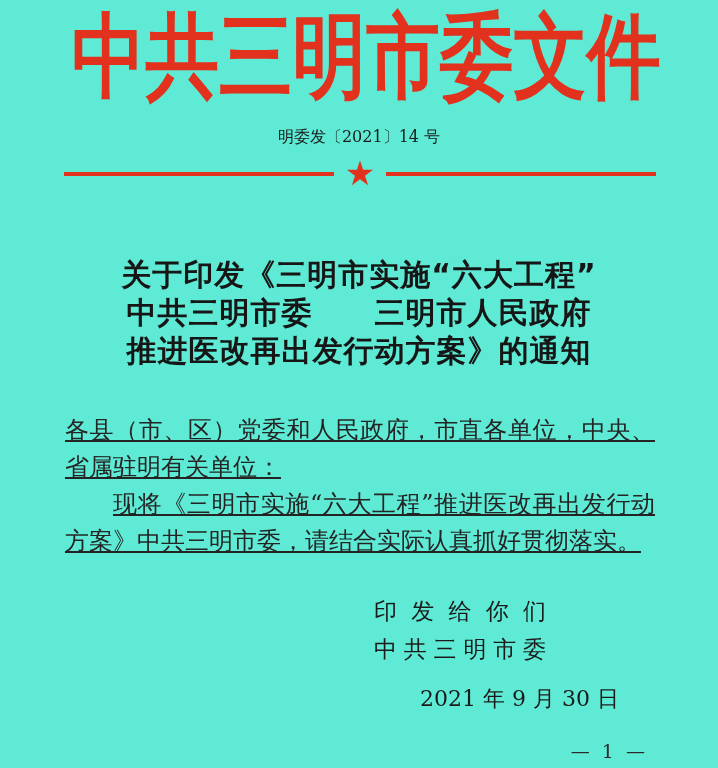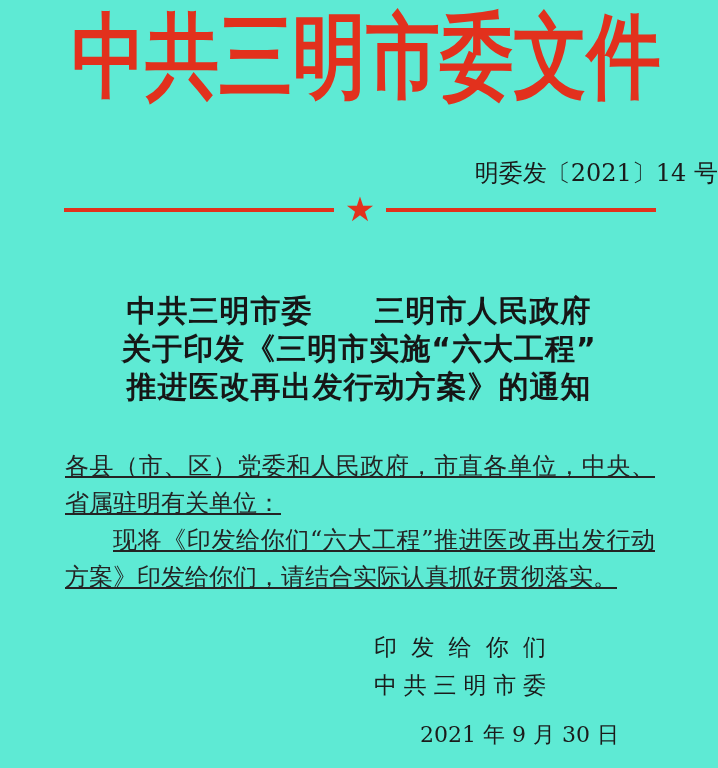--- a/index.html
+++ b/index.html
@@ -24,23 +24,23 @@
     font-weight: bold;
     font-size: 92px;
     line-height: 1.05;
     white-space: nowrap;
     color: var(--accent);
     transform: scaleX(0.80);
     transform-origin: center top;
     letter-spacing: 0px;
   }
   .doc-number {
-    margin-top: 56px;
-    text-align: right;
-    font-size: 24px;
+    margin-top: 20px;
+    text-align: center;
+    font-size: 16px;
     line-height: 24px;
     color: #1b1b1b;
   }
   .divider {
     display: flex;
     align-items: center;
     margin: 9px 62px 0 64px;
     height: 32px;
   }
   .divider .rule {
@@ -112,28 +112,28 @@
 
   <div class="doc-number">明委发〔2021〕14 号</div>
 
   <div class="divider">
     <span class="rule"></span>
     <span class="star">★</span>
     <span class="rule"></span>
   </div>
 
   <div class="doc-title">
+    <div>关于印发《三明市实施“六大工程”</div>
     <div>中共三明市委　　三明市人民政府</div>
-    <div>关于印发《三明市实施“六大工程”</div>
     <div>推进医改再出发行动方案》的通知</div>
   </div>
 
   <div class="body-text">
     <p class="salutation">各县（市、区）党委和人民政府，市直各单位，中央、省属驻明有关单位：</p>
-    <p class="indent">现将《印发给你们“六大工程”推进医改再出发行动方案》印发给你们，请结合实际认真抓好贯彻落实。</p>
+    <p class="indent">现将《三明市实施“六大工程”推进医改再出发行动方案》中共三明市委，请结合实际认真抓好贯彻落实。</p>
   </div>
 
   <div class="signature">
     <div class="sig-names">
       <div class="sig-org">印发给你们</div>
       <div class="sig-org">中共三明市委</div>
     </div>
     <div class="sig-date">2021 年 9 月 30 日</div>
   </div>
 

